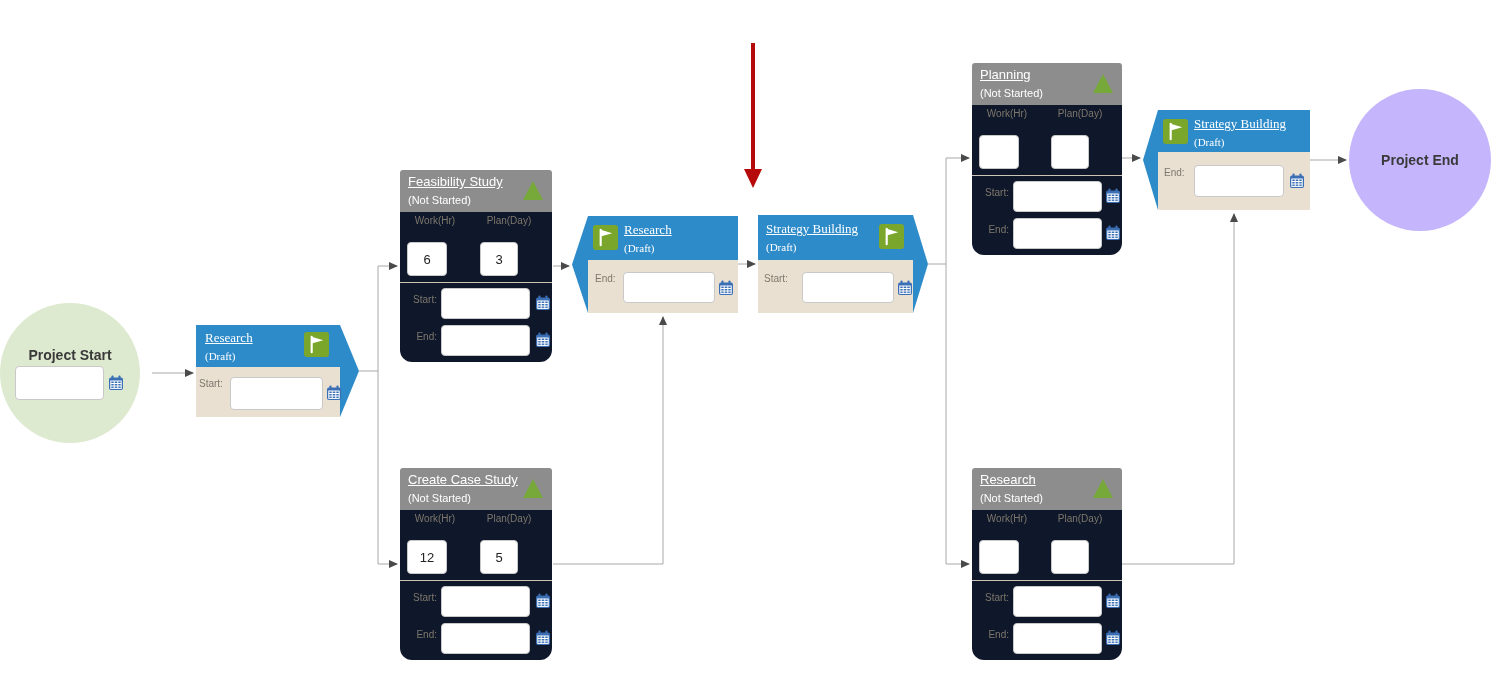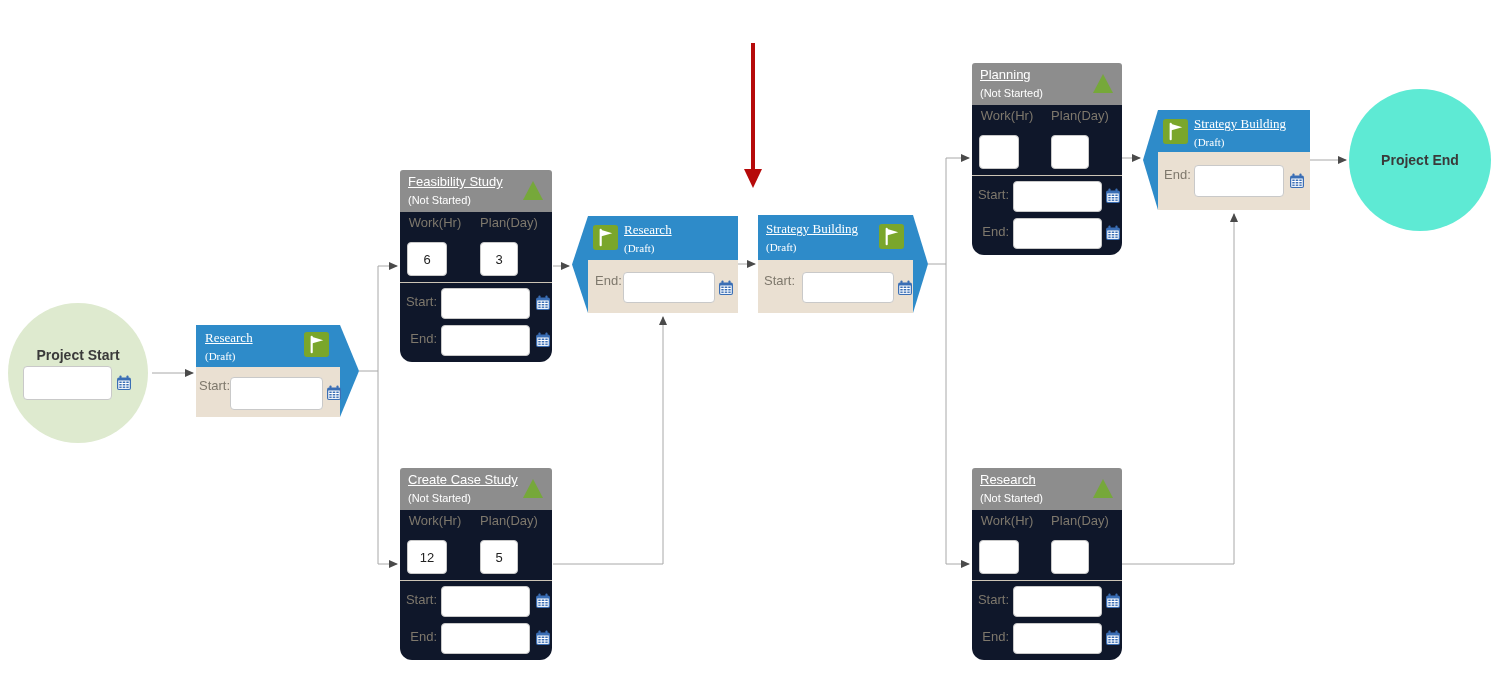--- a/index.html
+++ b/index.html
@@ -13,21 +13,21 @@
   
   .circle{position:absolute;border-radius:50%;}
   .circle-label{position:absolute;left:0;right:0;text-align:center;
                 font-size:14px;font-weight:bold;color:#3A3A3A;}
 
   
   .inp{position:absolute;background:#fff;border:1px solid #C9C9C9;border-radius:4px;
        font-size:13px;color:#222;box-sizing:border-box;padding:0 5px;
        font-family:"Liberation Sans",sans-serif;outline:none;}
   .inp.center{text-align:center;}
-  .flabel{position:absolute;font-size:13px;color:#7E786C;white-space:nowrap;}
+  .flabel{position:absolute;font-size:10px;color:#7E786C;white-space:nowrap;}
   .flabel.ra{text-align:right;}
   .cal{position:absolute;width:16px;height:16px;line-height:0;cursor:pointer;}
   .divider{position:absolute;left:0;right:0;height:1px;background:#CCC4B5;}
 
   
   .task{position:absolute;background:#0f172a;border-radius:12px;}
   .task-hdr{position:absolute;left:0;top:0;right:0;height:42px;background:#8D8D8D;
             border-radius:3px 3px 0 0;box-sizing:border-box;padding:4px 8px;color:#fff;}
   .ntitle{font-size:13px;text-decoration:underline;line-height:16px;color:#fff;
           white-space:nowrap;display:block;}
@@ -72,21 +72,21 @@
       <polyline points="1122,564 1234,564 1234,214" marker-end="url(#arw)"></polyline>
       <polyline points="1310,160 1346,160" marker-end="url(#arw)"></polyline>
     </g>
     <g>
       <line x1="753" y1="43" x2="753" y2="171" stroke="#B60A0A" stroke-width="4"></line>
       <polygon points="744,169 762,169 753,188" fill="#B60A0A"></polygon>
     </g>
   </svg>
 
 
-  <div class="circle" style="left:8px;top:303px;width:140px;height:140px;background:#DEEACF;">
+  <div class="circle" style="left:0;top:303px;width:140px;height:140px;background:#DEEACF;">
     <div class="circle-label" style="top:44px;">Project Start</div>
     <input class="inp" style="left: 15px; top: 63px; width: 89px; height: 34px;" value="">
     <span class="cal" style="left:108px;top:72px;">
       <svg width="16" height="16" viewBox="0 0 16 16">
           <rect x="1" y="2.5" width="14" height="12.5" rx="2" fill="#3A6EB5"></rect>
           <rect x="3.5" y="0.5" width="2" height="4" rx="0.8" fill="#3A6EB5"></rect>
           <rect x="10.5" y="0.5" width="2" height="4" rx="0.8" fill="#3A6EB5"></rect>
           <rect x="2.8" y="6" width="10.4" height="7.4" fill="none" stroke="#fff"></rect>
           <path d="M6.2 6 V13.4 M9.8 6 V13.4 M2.8 8.5 H13.2 M2.8 11 H13.2" stroke="#fff" stroke-width="1"></path>
         </svg>
@@ -338,17 +338,17 @@
             <rect x="1" y="2.5" width="14" height="12.5" rx="2" fill="#3A6EB5"></rect>
             <rect x="3.5" y="0.5" width="2" height="4" rx="0.8" fill="#3A6EB5"></rect>
             <rect x="10.5" y="0.5" width="2" height="4" rx="0.8" fill="#3A6EB5"></rect>
             <rect x="2.8" y="6" width="10.4" height="7.4" fill="none" stroke="#fff"></rect>
             <path d="M6.2 6 V13.4 M9.8 6 V13.4 M2.8 8.5 H13.2 M2.8 11 H13.2" stroke="#fff" stroke-width="1"></path>
           </svg>
       </span>
     </div>
   </div>
 
-  <div class="circle" style="left:1349px;top:89px;width:142px;height:142px;background:#5eead4;display:flex;align-items:center;justify-content:center;">
+  <div class="circle" style="left:1349px;top:89px;width:142px;height:142px;background:#c4b5fd;display:flex;align-items:center;justify-content:center;">
     <span style="font-size:14px;font-weight:bold;color:#3A3A3A;">Project End</span>
   </div>
 
 </div>
 
 </body></html>

